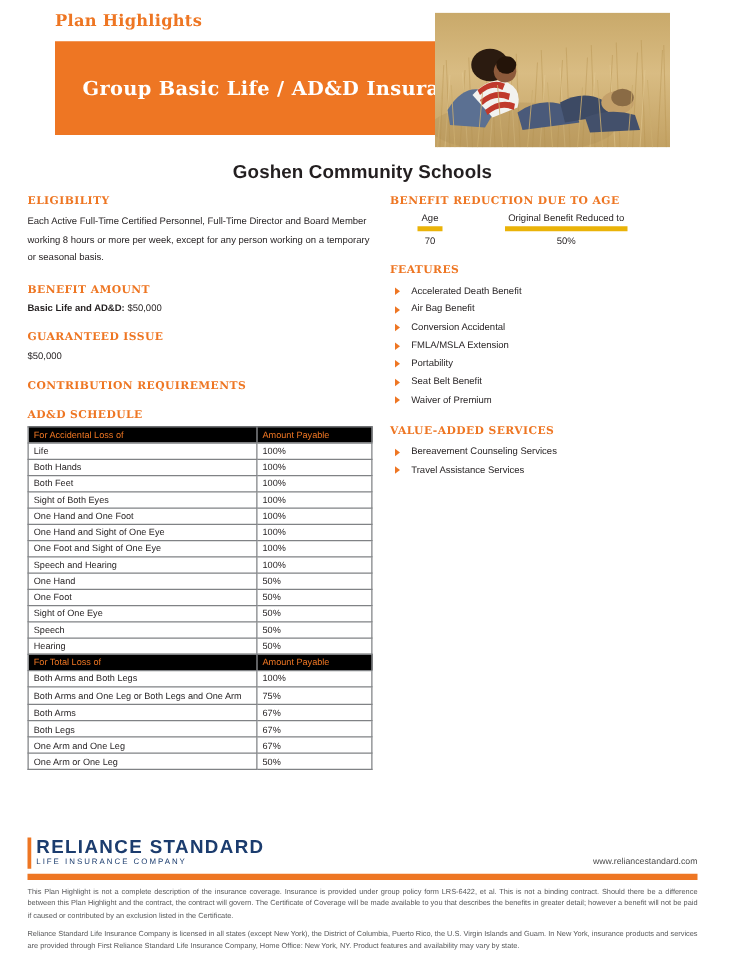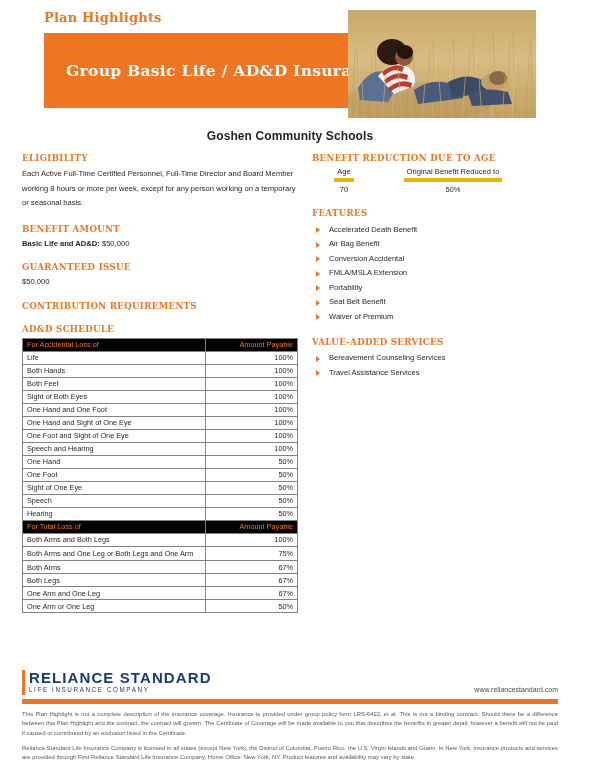--- a/index.html
+++ b/index.html
@@ -67,21 +67,21 @@
     width: 188px;
     height: 108px;
     overflow: hidden;
   }
 
   .hero-photo svg { display: block; width: 100%; height: 100%; }
 
   
   .client-name {
     text-align: center;
-    font-size: 12px;
+    font-size: 15px;
     font-weight: bold;
     color: #231f20;
     padding-top: 11px;
     padding-bottom: 10px;
     letter-spacing: 0.1px;
   }
 
   
   .columns {
     display: flex;
@@ -121,21 +121,21 @@
   }
   .add-table td {
     border: 1px solid #808285;
     font-size: 7.3px;
     padding: 1px 4px 1.5px 4px;
     height: 13px;
     line-height: 1.25;
     color: #231f20;
   }
   .add-table td.lbl { width: 183px; text-align: left; }
-  .add-table td.val { width: auto; text-align: right; }
+  .add-table td.val { width: auto; }
   .add-table tr.hdr td {
     color: #ee7623;
     background: #000000;
   }
   .add-table td.two-line { line-height: 1.35; padding-top: 2px; padding-bottom: 2px; }
 
   
   .reduction {
     display: flex;
     font-size: 7.6px;

